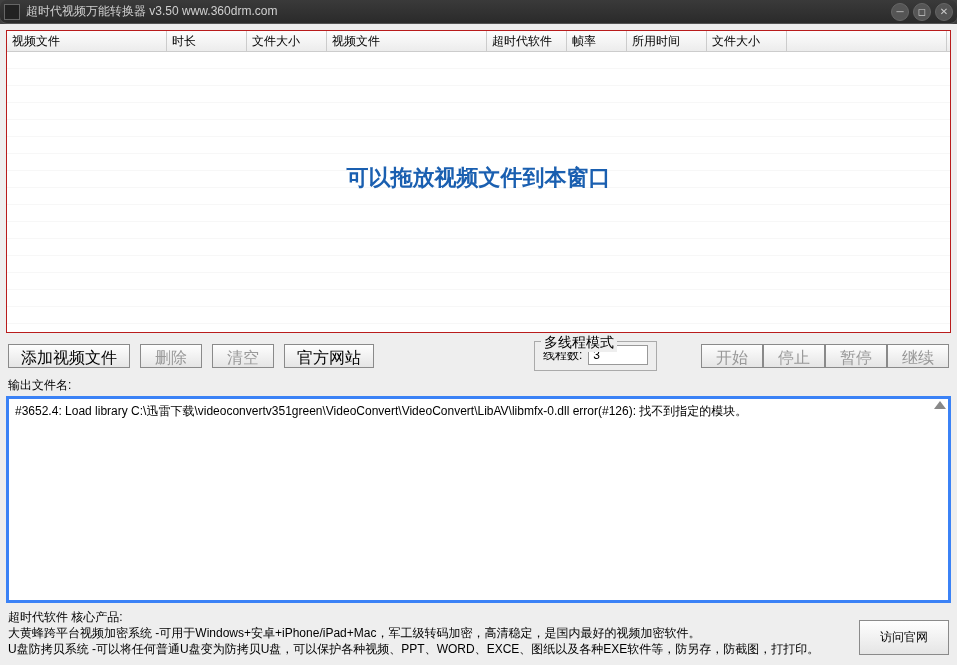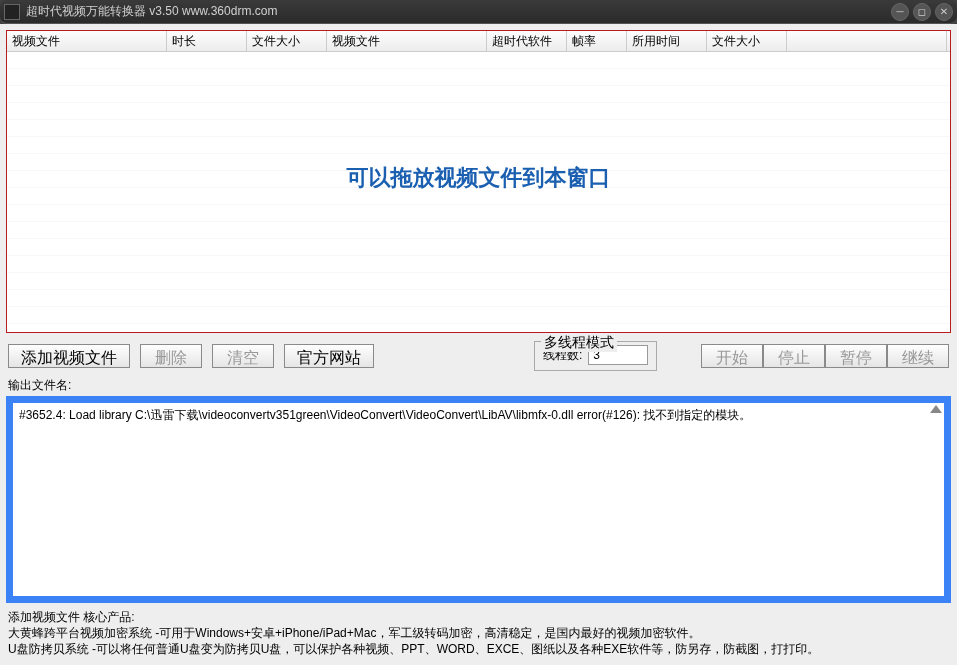--- a/index.html
+++ b/index.html
@@ -128,21 +128,21 @@
   width: 60px;
   height: 20px;
   border: 1px solid #999;
   padding: 0 4px;
   font-size: 12px;
 }
 .run-btns { display: flex; margin-left: auto; }
 .log-label { padding: 2px 2px; }
 .log-area {
   background: #fff;
-  border: 7px solid #3b82f6;
+  border: 3px solid #3b82f6;
   height: 215px;
   padding: 4px 6px;
   overflow: auto;
   position: relative;
 }
 .log-area .scroll-triangle {
   position: absolute;
   top: 2px; right: 2px;
   width: 0; height: 0;
   border-left: 6px solid transparent;
@@ -217,19 +217,20 @@
   </div>
 
   <div class="log-label">输出文件名:</div>
   <div class="log-area">
     <div class="scroll-triangle"></div>
     <div>#3652.4: Load library C:\迅雷下载\videoconvertv351green\VideoConvert\VideoConvert\LibAV\libmfx-0.dll error(#126): 找不到指定的模块。</div>
   </div>
 
   <div class="footer">
     <div class="footer-text">
-      <div>添加视频文件 核心产品:</div>
+      <div>超时代软件 核心产品:</div>
       <div>大黄蜂跨平台视频加密系统 -可用于Windows+安卓+iPhone/iPad+Mac，军工级转码加密，高清稳定，是国内最好的视频加密软件。</div>
       <div>U盘防拷贝系统 -可以将任何普通U盘变为防拷贝U盘，可以保护各种视频、PPT、WORD、EXCE、图纸以及各种EXE软件等，防另存，防截图，打打印。</div>
     </div>
+    <button class="footer-btn">访问官网</button>
   </div>
 
 </div>
 
 </body></html>

